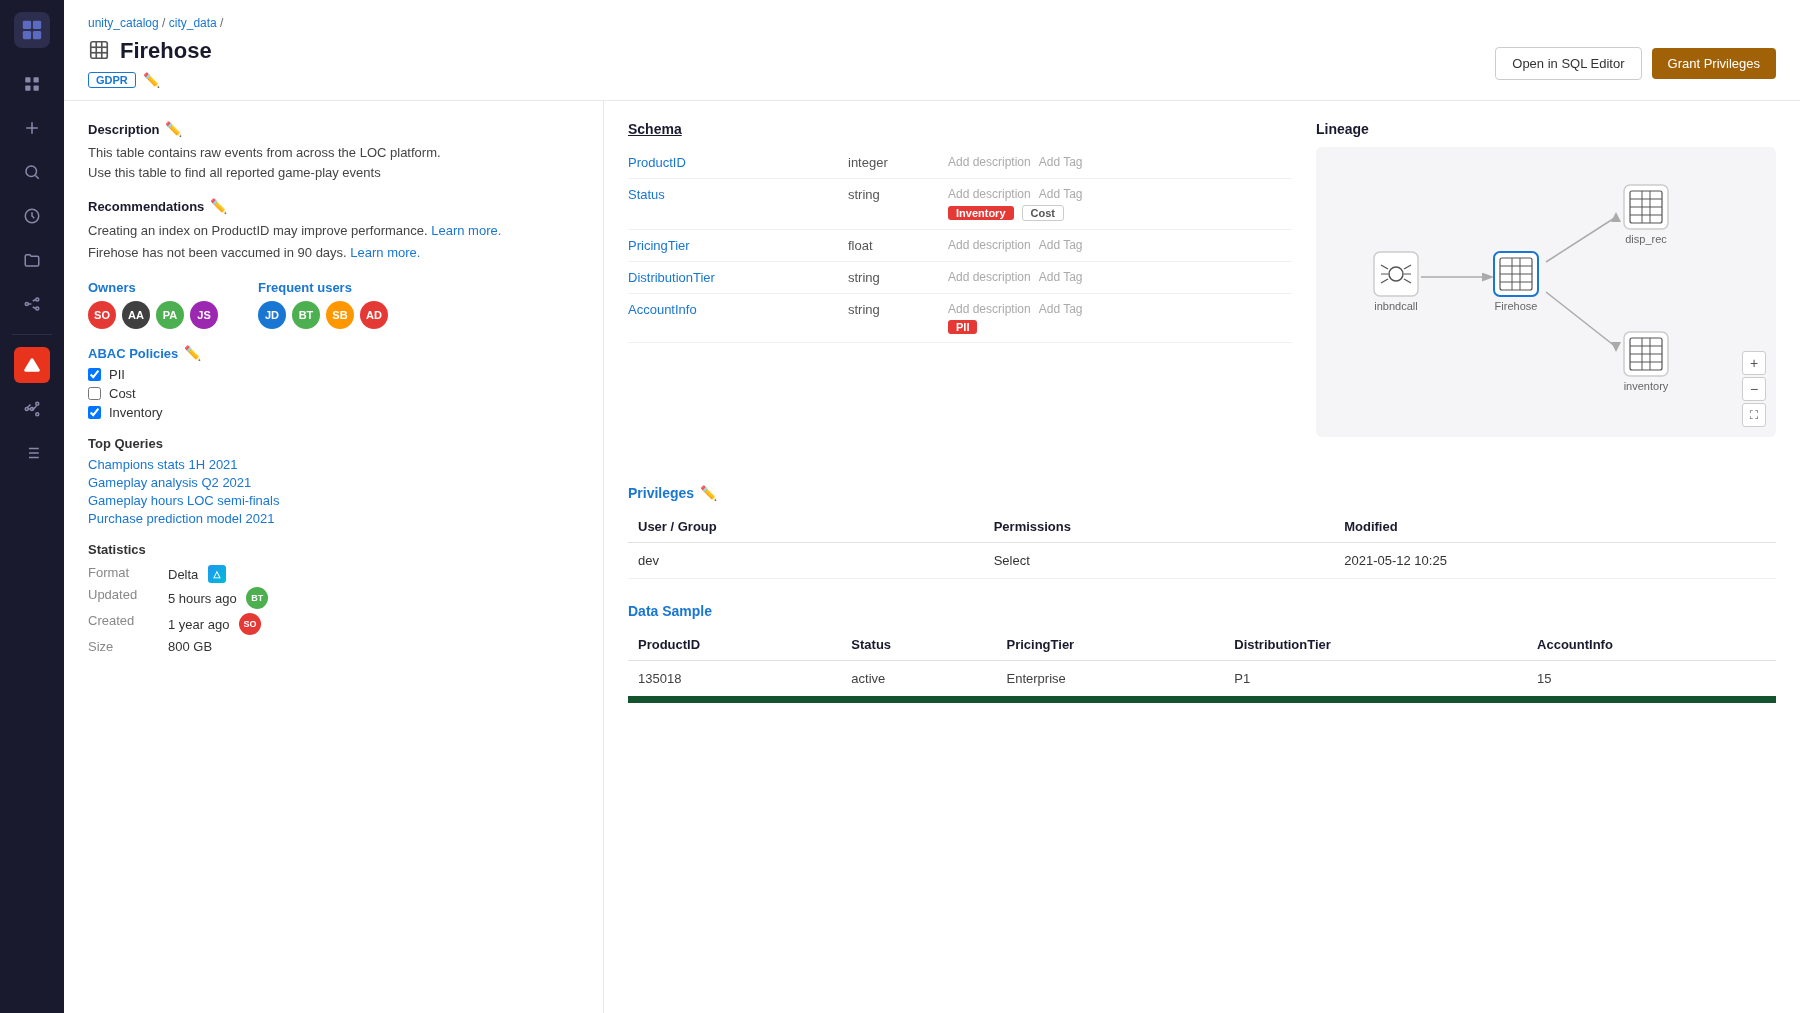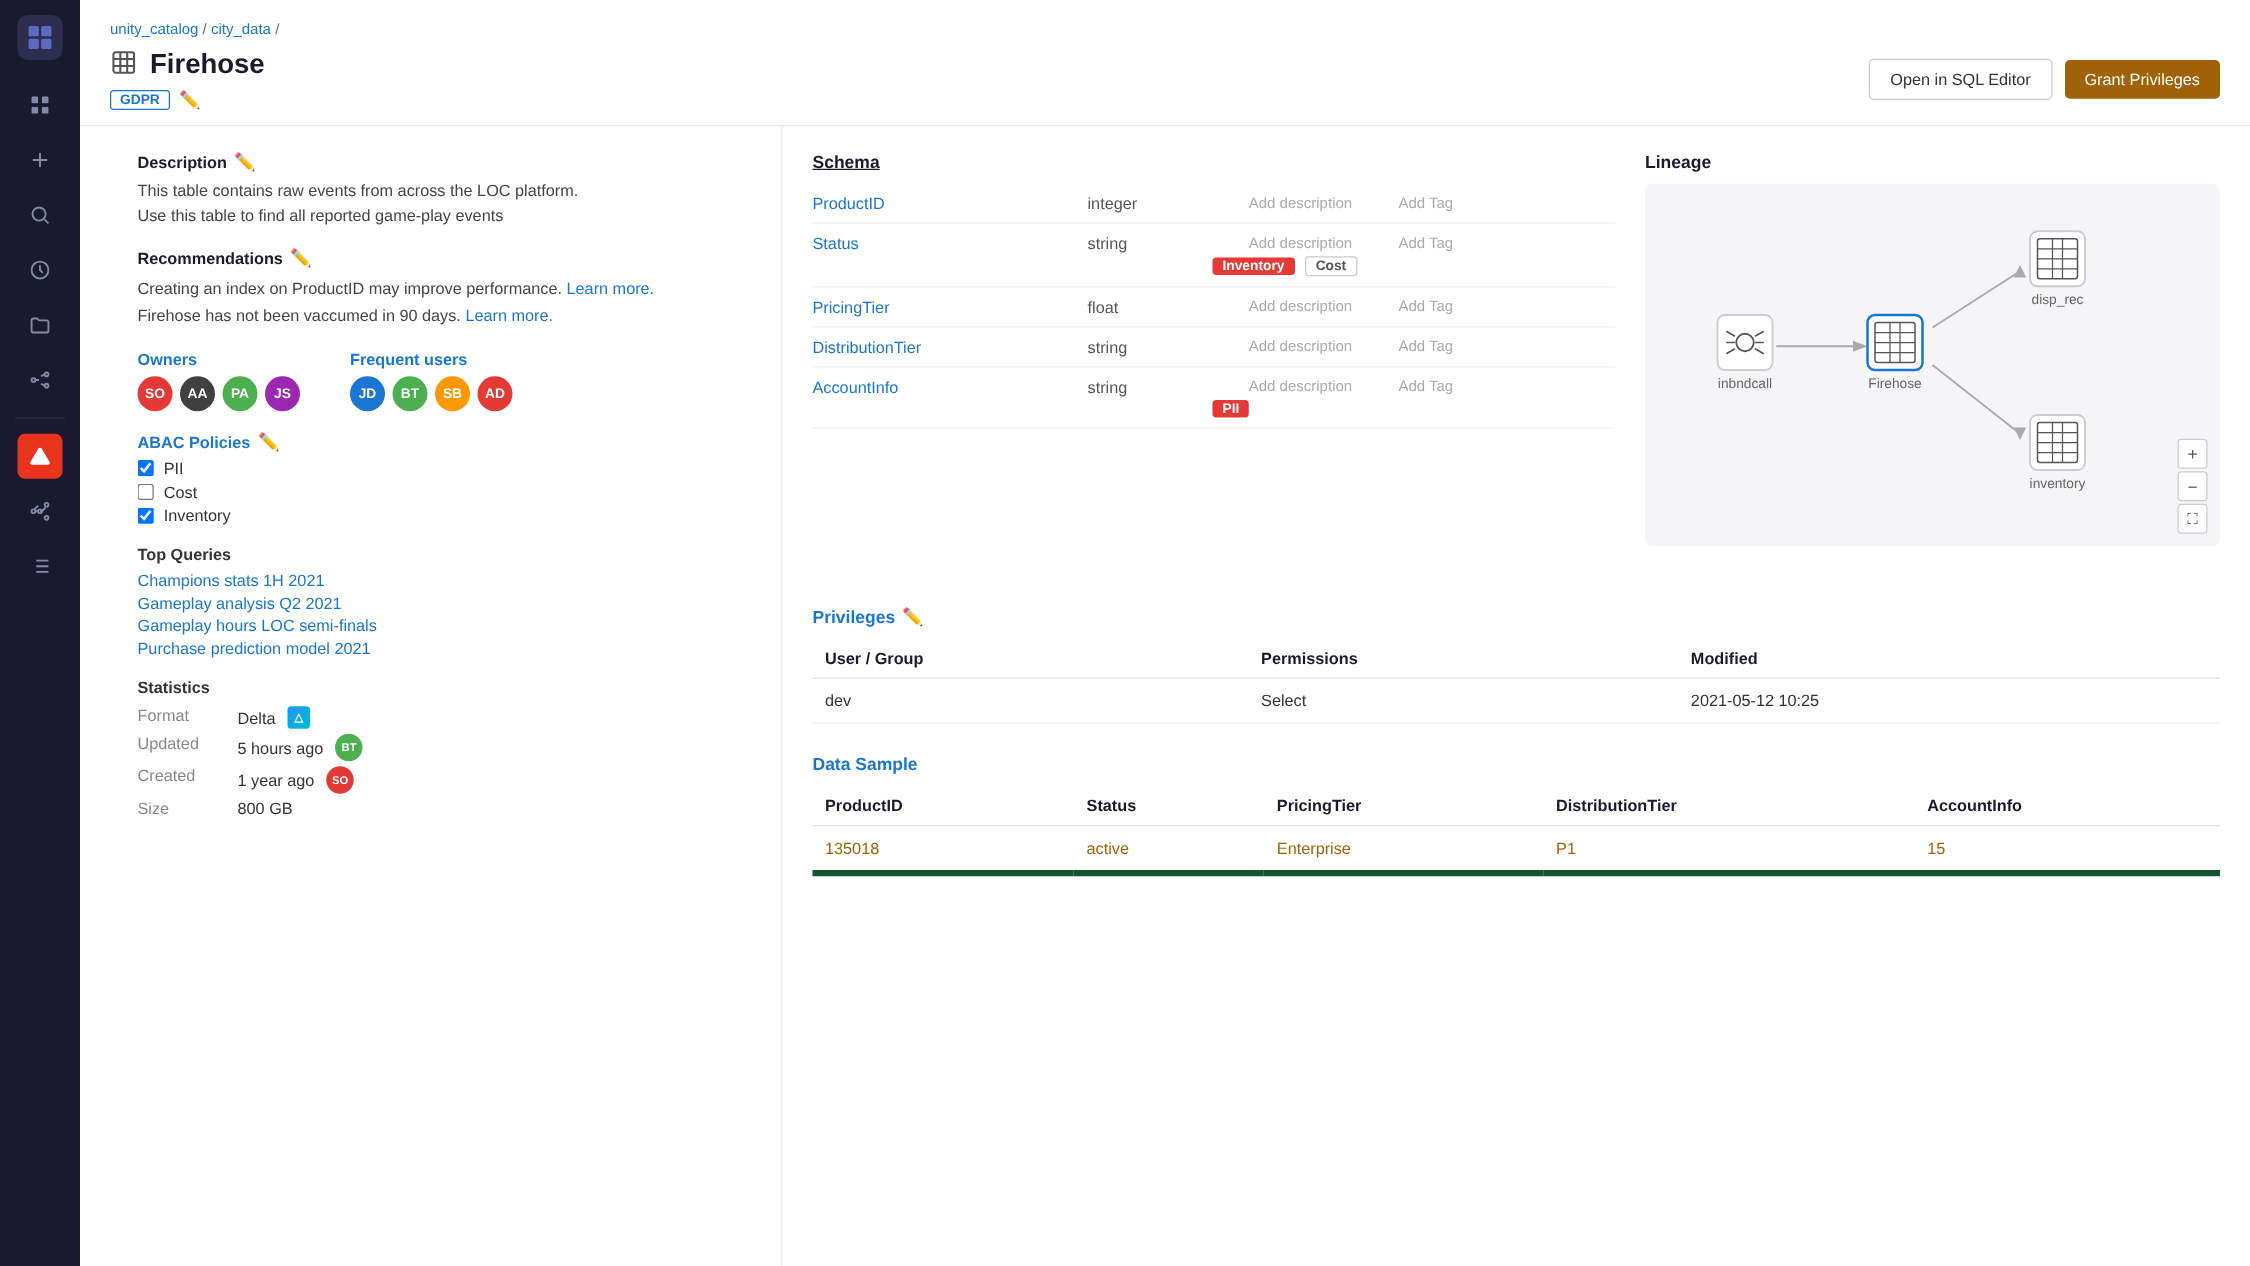--- a/index.html
+++ b/index.html
@@ -99,21 +99,20 @@
       overflow: hidden;
     }
 
     
     .left-panel {
       width: 540px;
       flex-shrink: 0;
       padding: 20px 24px;
       overflow-y: auto;
       border-right: 1px solid #e8e8e8;
-      margin-left: 22px;
     }
 
     
     .right-panel {
       flex: 1;
       padding: 20px 24px;
       overflow-y: auto;
     }
 
     
@@ -171,21 +170,21 @@
       display: grid;
       grid-template-columns: 220px 100px 1fr;
       align-items: start;
       padding: 8px 0;
       border-bottom: 1px solid #f0f0f0;
     }
     .schema-col-name { color: #1976d2; font-weight: 500; font-size: 13px; }
     .schema-col-type { color: #555; font-size: 13px; }
     .schema-col-meta { display: flex; flex-direction: column; gap: 4px; }
     .schema-meta-row { display: flex; align-items: center; gap: 8px; }
-    .add-desc { color: #aaa; font-size: 12px; cursor: pointer; margin-left: 29px; }
+    .add-desc { color: #aaa; font-size: 12px; cursor: pointer; }
     .tag-badge {
       display: inline-block;
       padding: 1px 8px;
       border-radius: 3px;
       font-size: 11px;
       font-weight: 600;
       color: #fff;
       cursor: pointer;
     }
     .tag-inventory { background: #e53935; }
@@ -226,21 +225,21 @@
     .privileges-title { font-weight: 600; font-size: 14px; color: #1976d2; display: flex; align-items: center; gap: 6px; margin-bottom: 10px; }
     .priv-table { width: 100%; border-collapse: collapse; }
     .priv-table th { text-align: left; padding: 8px 10px; font-weight: 600; font-size: 13px; color: #1a1a2e; border-bottom: 1px solid #e0e0e0; }
     .priv-table td { padding: 10px 10px; font-size: 13px; color: #333; border-bottom: 1px solid #f0f0f0; }
 
     
     .datasample-section { margin-bottom: 24px; }
     .datasample-title { font-weight: 600; font-size: 14px; color: #1976d2; margin-bottom: 10px; }
     .sample-table { width: 100%; border-collapse: collapse; }
     .sample-table th { text-align: left; padding: 8px 10px; font-weight: 600; font-size: 13px; color: #1a1a2e; border-bottom: 1px solid #e0e0e0; }
-    .sample-table td { padding: 10px 10px; font-size: 13px; color: #a16207; border-bottom: 5px solid #14532d; }
+    .sample-table td { padding: 10px 10px; font-size: 13px; color: #404040; border-bottom: 7px solid #14532d; }
 
     svg text { font-family: -apple-system, BlinkMacSystemFont, 'Segoe UI', sans-serif; }
   </style>
 </head>
 <body>
 
 <div class="sidebar">
   <div class="sidebar-logo">
     <svg viewBox="0 0 24 24" fill="none">
       <rect x="2" y="2" width="9" height="9" rx="1.5" fill="#5c6bc0"></rect>

